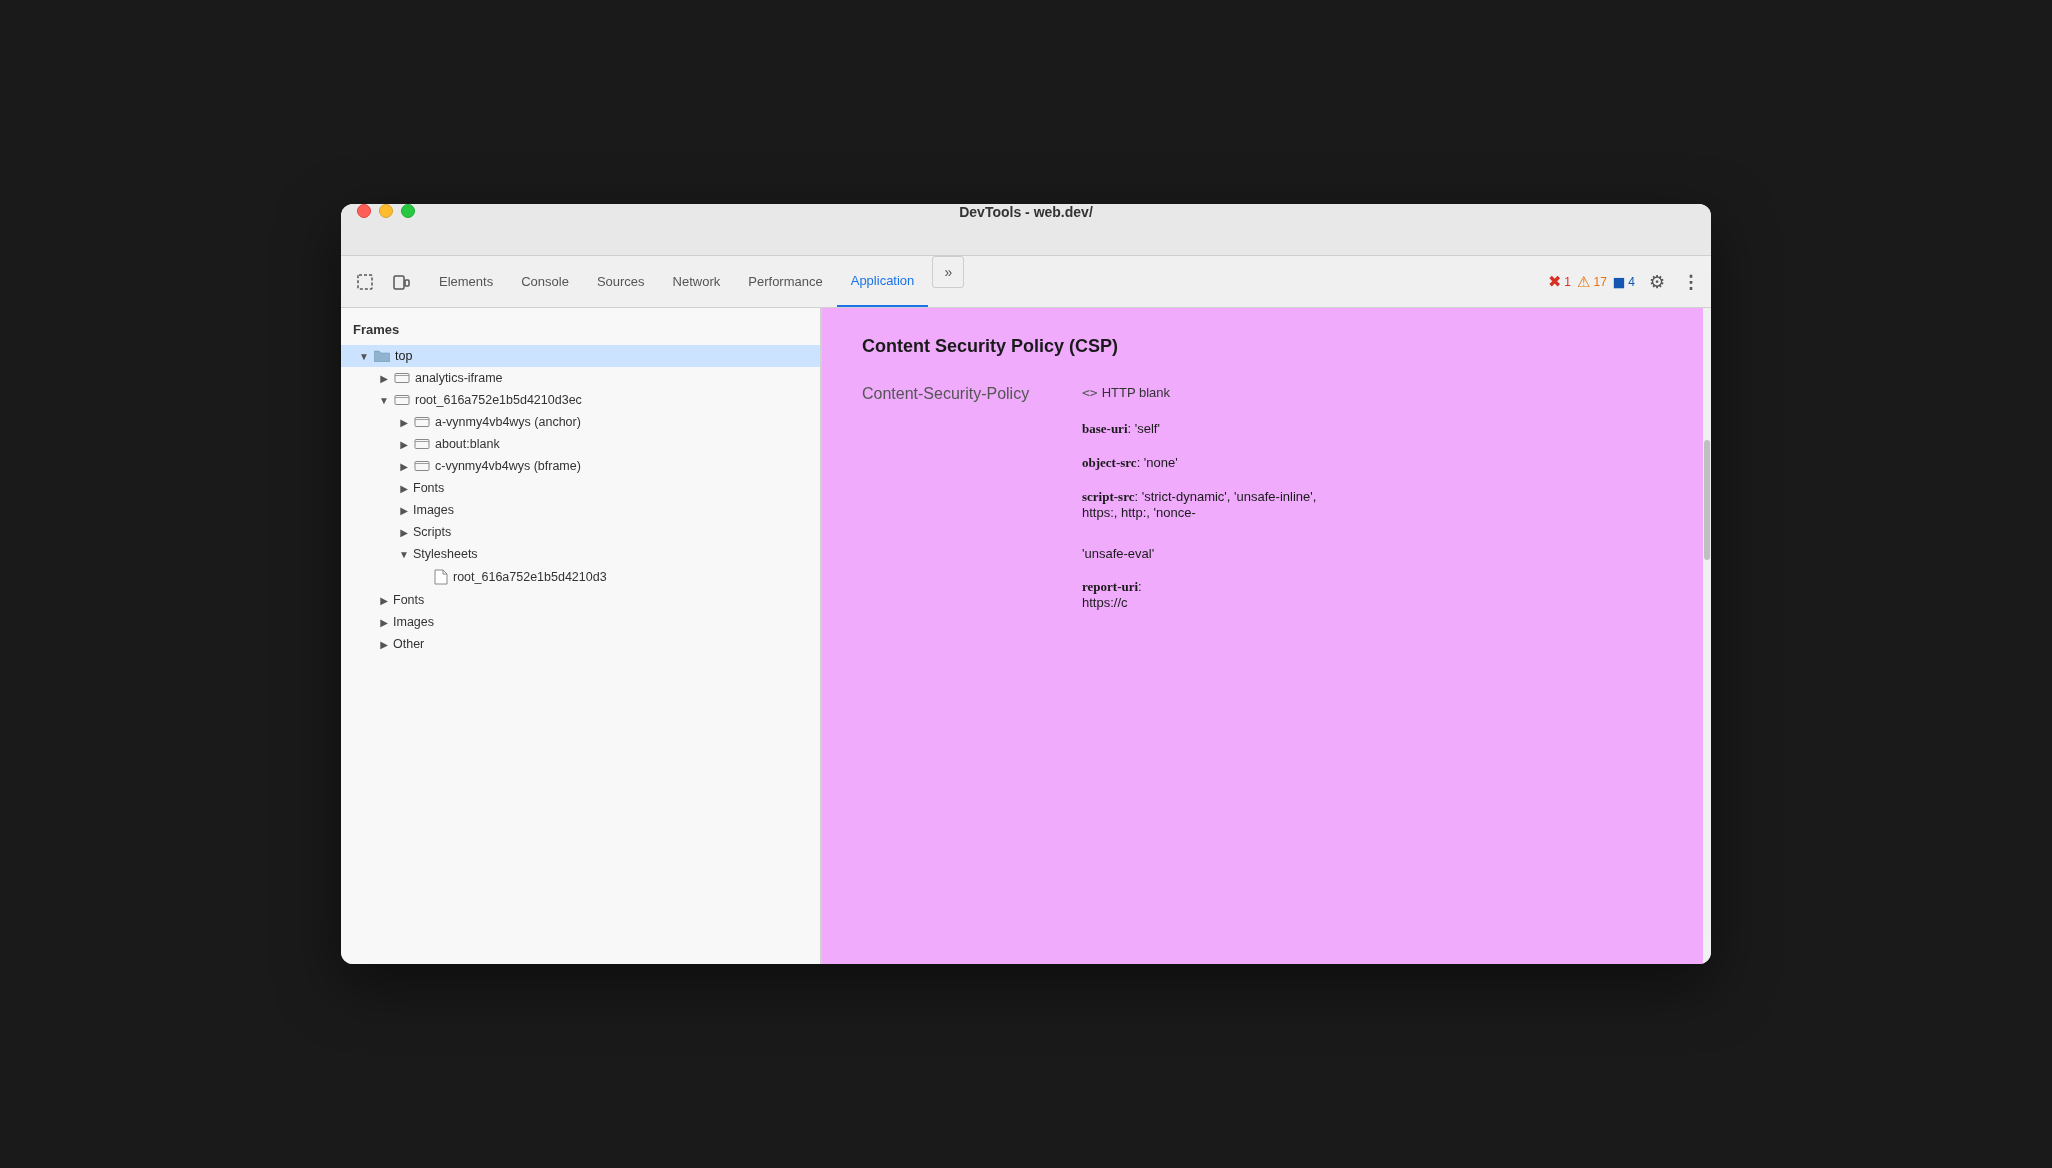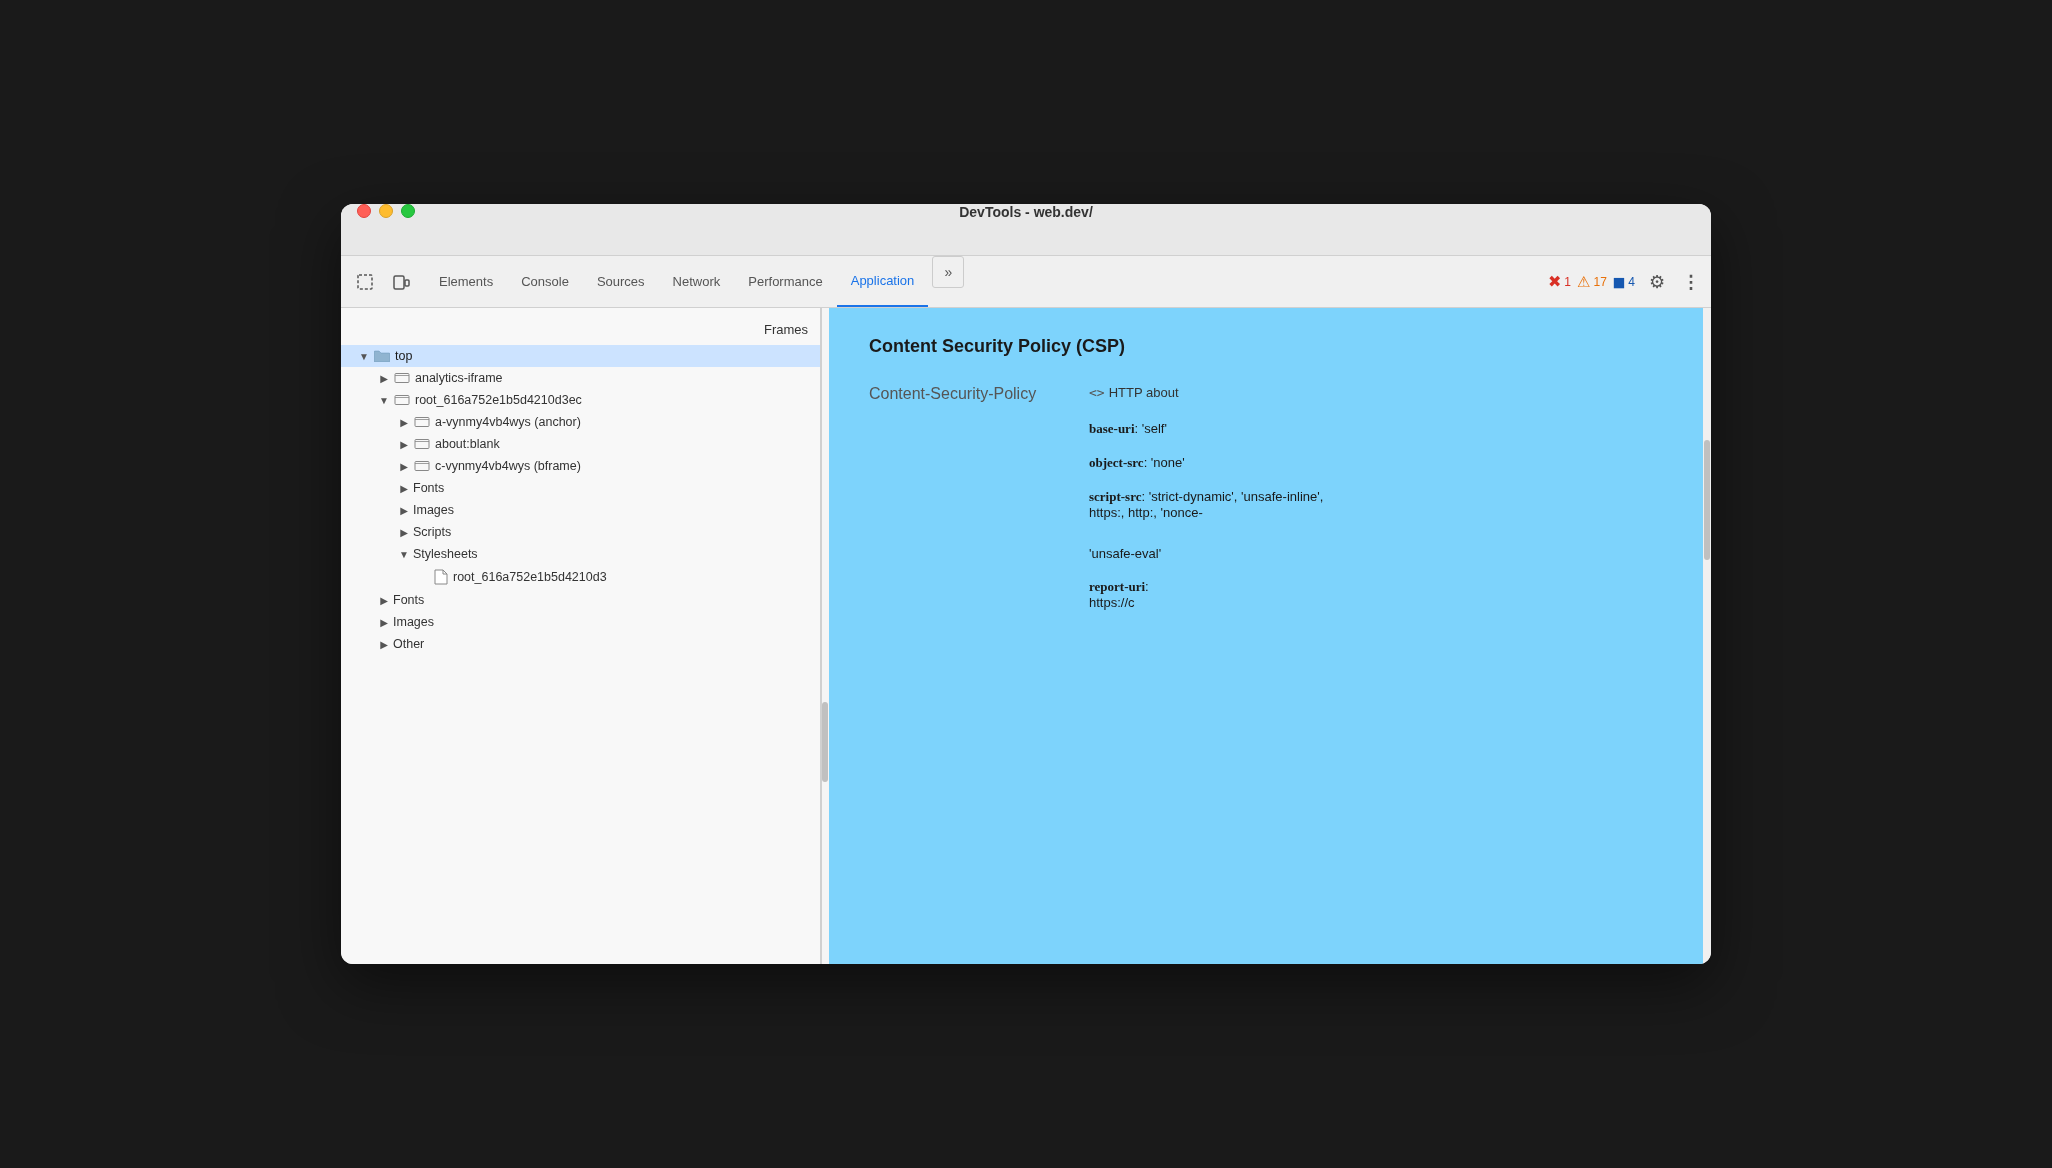--- a/index.html
+++ b/index.html
@@ -160,24 +160,23 @@
     .sidebar {
       width: 480px;
       background: #f8f8f8;
       border-right: 1px solid #d0d0d0;
       overflow-y: auto;
       flex-shrink: 0;
       padding: 8px 0;
     }
     .sidebar-header {
       font-size: 13px;
-      font-weight: 400;
+      font-weight: 700;
       color: #333;
       padding: 6px 12px 8px;
-      text-align: right;
     }
     .tree-item {
       display: flex;
       align-items: center;
       font-size: 12.5px;
       color: #333;
       padding: 4px 8px;
       cursor: pointer;
       user-select: none;
     }
@@ -216,25 +215,24 @@
       margin-right: 4px;
       flex-shrink: 0;
     }
     .item-label { white-space: nowrap; overflow: hidden; text-overflow: ellipsis; }
     .scrollbar-divider {
       width: 1px;
       background: #d0d0d0;
     }
     .content-area {
       flex: 1;
-      background: #7dd3fc;
+      background: #f0abfc;
       overflow-y: auto;
       padding: 28px 40px;
       position: relative;
-      margin-left: 7px;
     }
     .csp-title {
       font-size: 18px;
       font-weight: 700;
       color: #1a1a1a;
       margin-bottom: 28px;
     }
     .csp-table {
       display: table;
       width: 100%;
@@ -511,21 +509,21 @@
 
       <div class="csp-table">
 
         <div class="csp-row">
           <div class="csp-label-cell">
             <span>Content-Security-Policy</span>
           </div>
           <div class="csp-value-cell">
             <span class="csp-http-badge">
               <span class="http-icon">&lt;&gt;</span>
-              <span>HTTP about</span>
+              <span>HTTP blank</span>
             </span>
           </div>
         </div>
 
         <div class="csp-row">
           <div class="csp-label-cell"></div>
           <div class="csp-value-cell">
             <span class="csp-value-key">base-uri</span><span>: 'self'</span>
           </div>
         </div>

